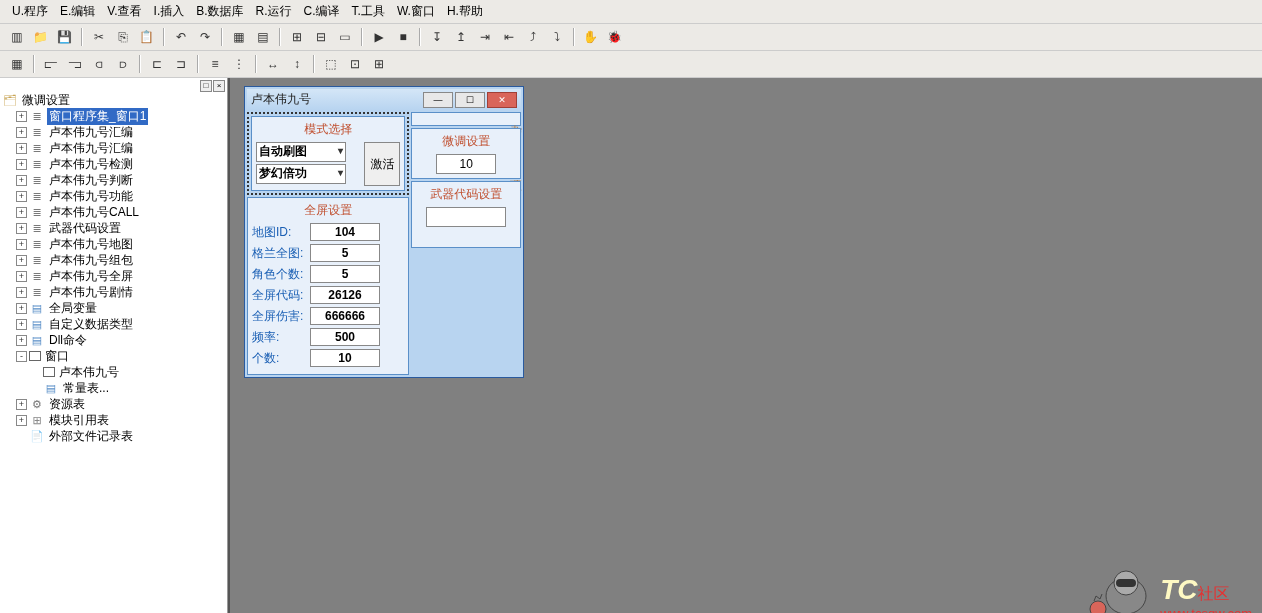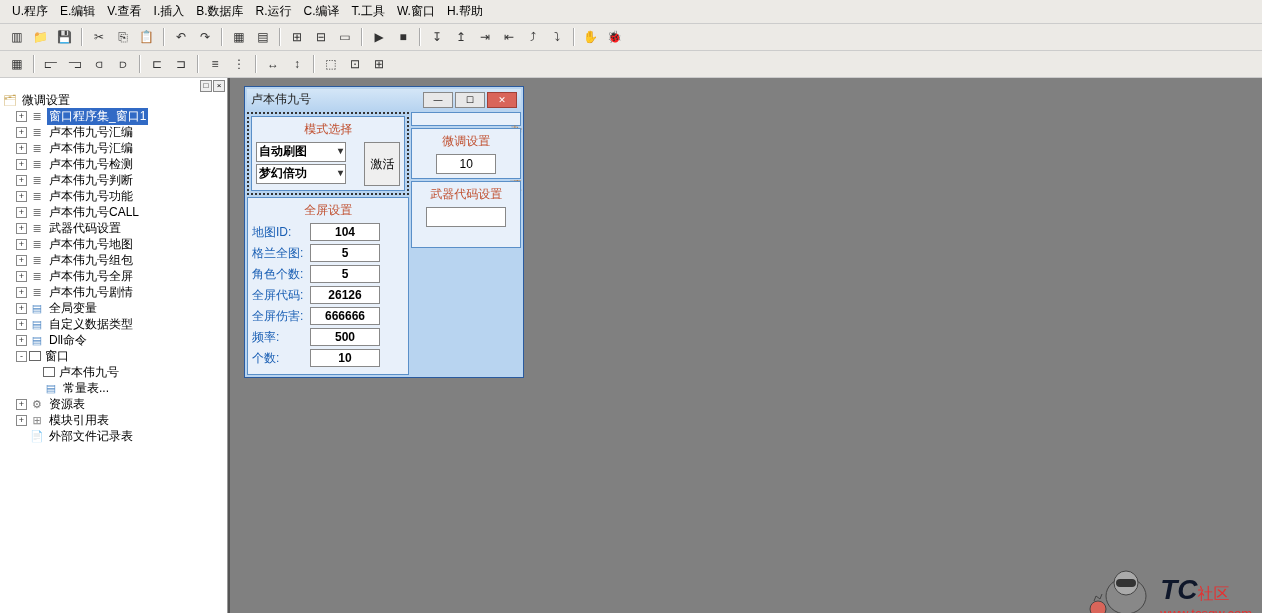--- a/index.html
+++ b/index.html
@@ -36,21 +36,21 @@
 .mode-outer { border: 2px dotted #333; padding: 2px; }
 .field-row { display: flex; align-items: center; margin-bottom: 3px; }
 .field-row .flabel { color: #1a5fb4; width: 58px; }
 .field-row input { width: 70px; height: 18px; border: 1px solid #888; text-align: center; font-weight: bold; background: #fff; }
 .check-row, .radio-row { display: flex; align-items: center; margin-bottom: 6px; color: #1a4a7a; gap: 4px; }
 .check-row input, .radio-row input { margin: 0; }
 .side-label { position: absolute; right: -2px; color: #b08050; writing-mode: horizontal-tb; font-size: 12px; }
 .micro-in { width: 60px; height: 20px; border: 1px solid #888; text-align: center; margin: 0 auto; display: block; }
 .watermark { position: absolute; right: 10px; bottom: 10px; display: flex; align-items: flex-end; gap: 6px; }
 .watermark .mascot { width: 70px; height: 60px; }
-.watermark .tc { color: #0f172a; font-size: 28px; font-weight: bold; font-style: italic; }
+.watermark .tc { color: #fef9c3; font-size: 28px; font-weight: bold; font-style: italic; }
 .watermark .url { color: #e63030; font-size: 13px; }
 .ico.folder { color: #c9a657; }
 .ico.stack { color: #7a7a7a; }
 .ico.db { color: #5a8fc8; }
 .ico.win { color: #666; border: 1px solid #666; width: 12px; height: 10px; }
 .ico.res { color: #777; }
 .ico.mod { color: #888; }
 .ico.ext { color: #888; }
 </style>
 </head>

